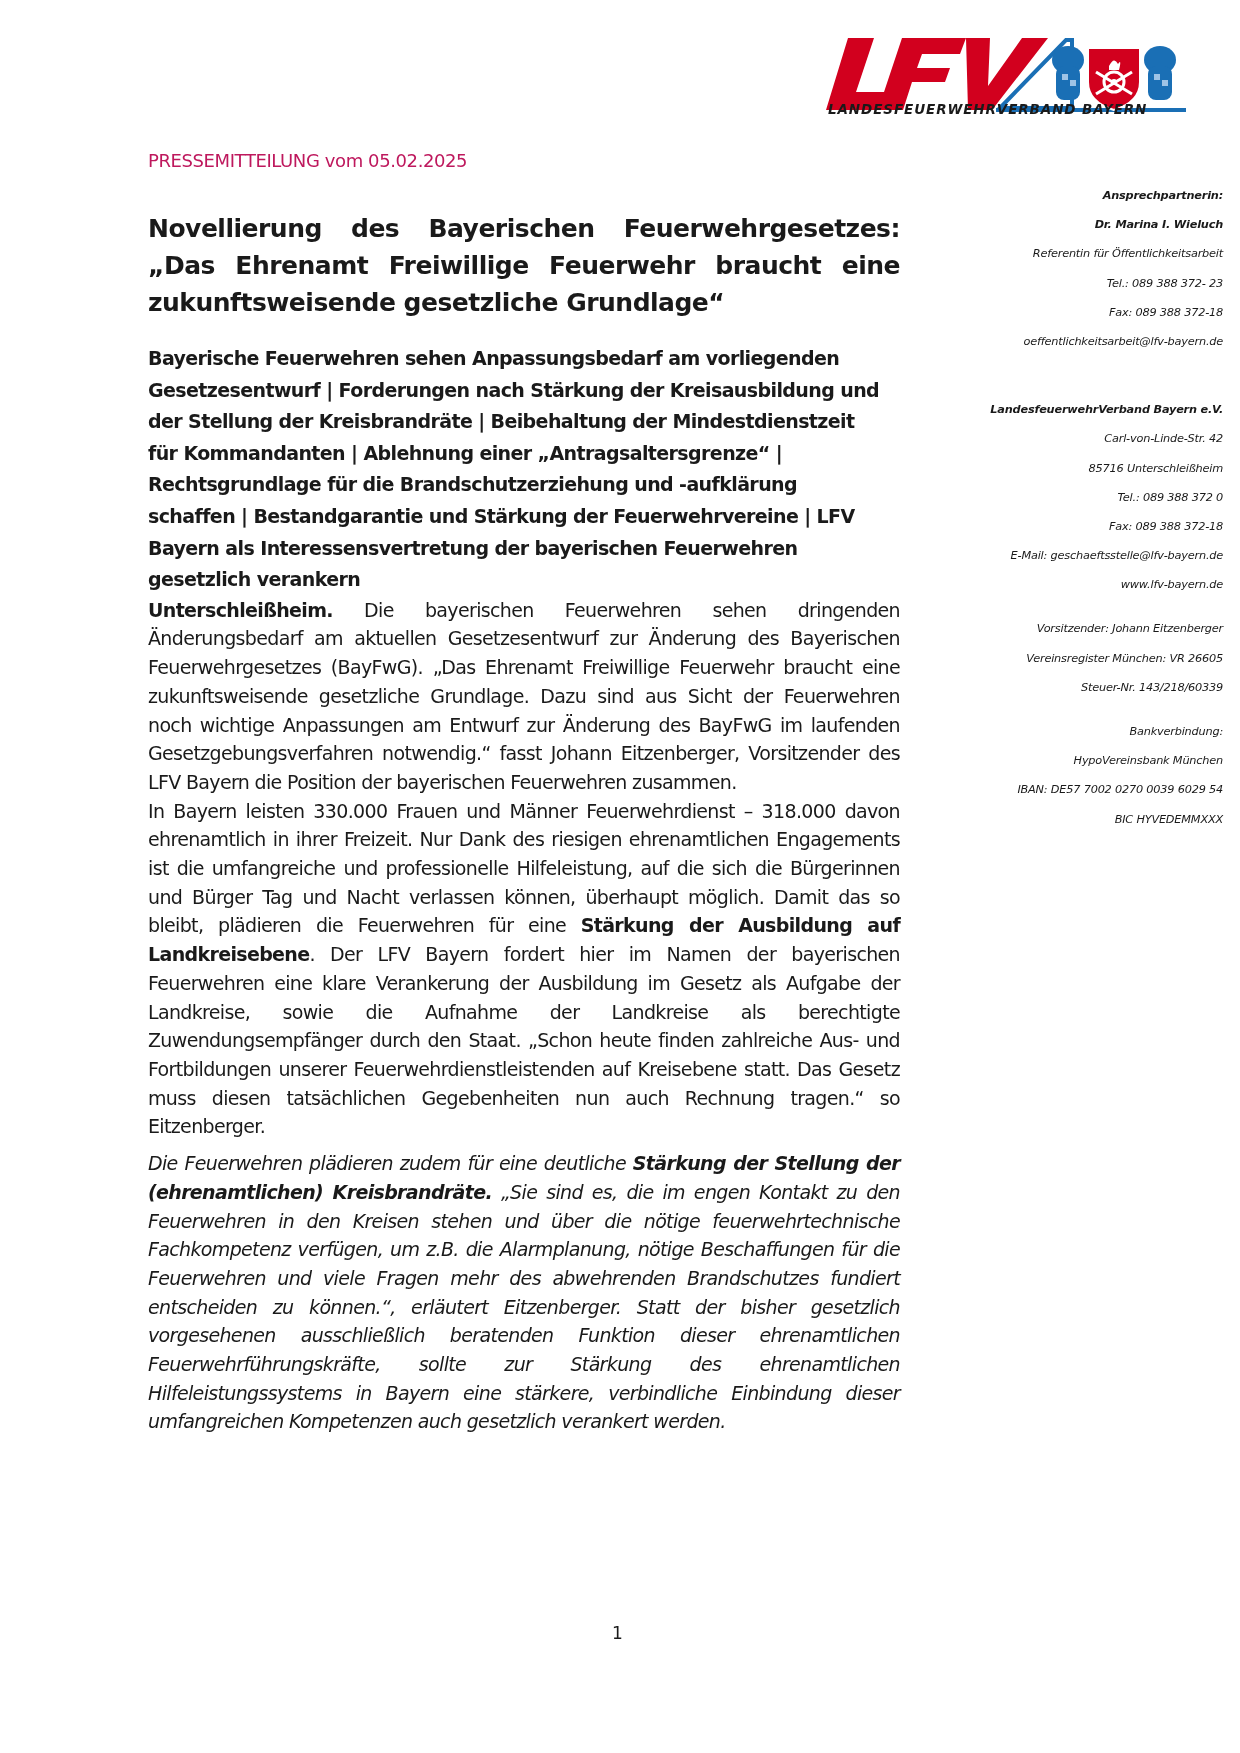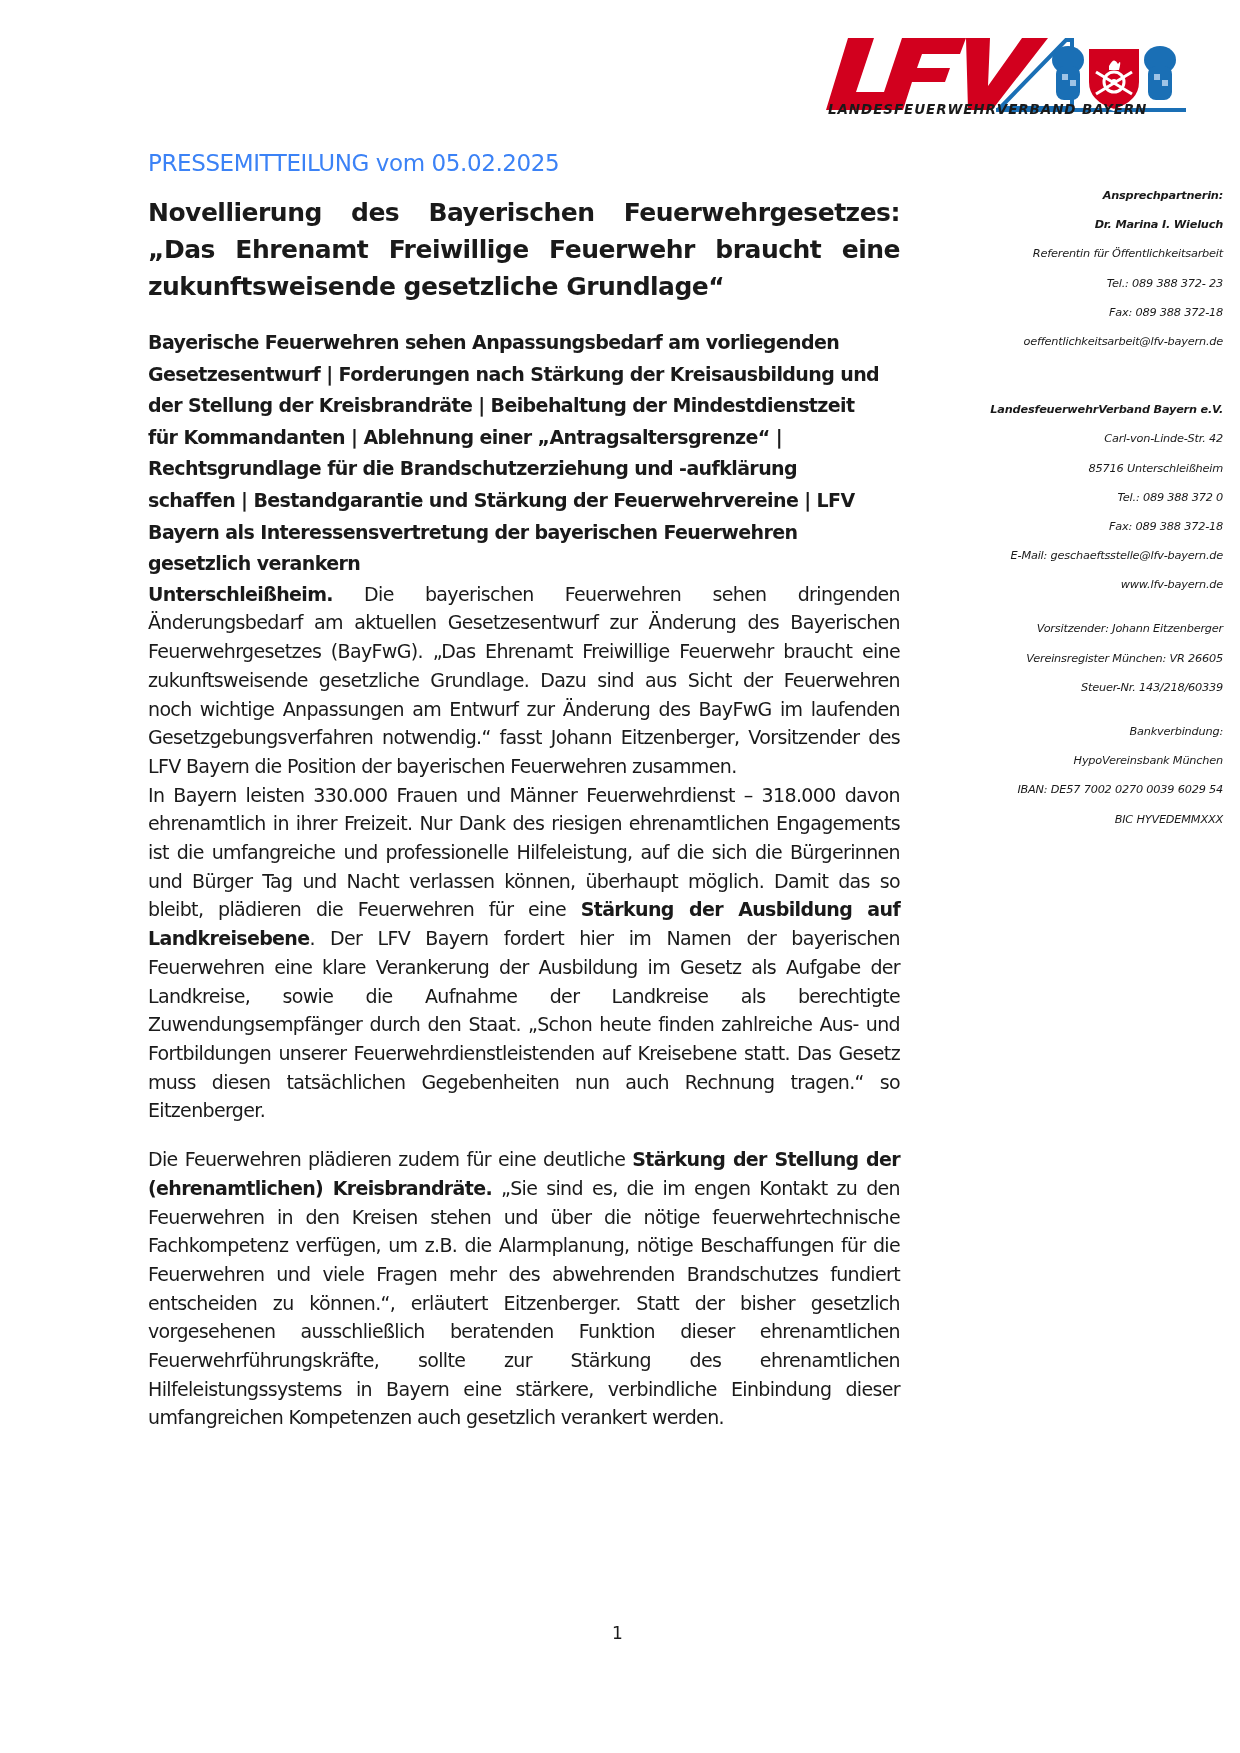--- a/index.html
+++ b/index.html
@@ -2,30 +2,30 @@
 <html><head>
 <meta charset="utf-8">
 <style>
   html, body { margin: 0; padding: 0; background: #ffffff; }
   body { width: 1240px; height: 1753px; position: relative; overflow: hidden; color: #1a1a1a; font-family: "DejaVu Sans", sans-serif; }
 
   .logo { position: absolute; left: 826px; top: 30px; width: 360px; height: 110px; }
   .logo svg { display: block; }
   .logo-sub { position: absolute; left: 828px; top: 101px; font-family: "DejaVu Sans", sans-serif; font-weight: bold; font-style: italic; font-size: 13.5px; letter-spacing: 0.9px; color: #1a1a1a; white-space: nowrap; }
 
-  .press-line { position: absolute; left: 148px; top: 150px; font-family: "DejaVu Sans", sans-serif; font-size: 23px; letter-spacing: -0.4px; color: #3b82f6; }
+  .press-line { position: absolute; left: 148px; top: 150px; font-family: "DejaVu Sans", sans-serif; font-size: 18px; letter-spacing: -0.4px; color: #be185d; }
 
-  .main { position: absolute; left: 148px; top: 194px; width: 752px; }
+  .main { position: absolute; left: 148px; top: 210px; width: 752px; }
   .title { font-family: "DejaVu Sans", sans-serif; font-weight: bold; font-size: 25px; line-height: 37px; text-align: justify; text-align-last: left; margin: 0; letter-spacing: -0.5px; }
   .subtitle { font-family: "DejaVu Sans", sans-serif; font-weight: bold; font-size: 19px; line-height: 31.6px; margin: 22px 0 0 0; letter-spacing: -0.6px; width: 735px; }
   .para { font-family: "DejaVu Sans", sans-serif; font-size: 19px; line-height: 28.7px; text-align: justify; margin: 0; letter-spacing: -0.65px; }
   .para b { font-weight: bold; }
   .p1 { }
   .p2 { }
-  .p3 { margin-top: 20px; }
+  .p3 { margin-top: 8px; font-style: italic; }
 
   .sidebar { position: absolute; left: 933px; top: 188px; width: 290px; font-family: "DejaVu Sans", sans-serif; font-style: italic; font-size: 11.3px; color: #1a1a1a; letter-spacing: -0.2px; text-align: right; }
   .sb-line { height: 29.2px; line-height: 16px; white-space: nowrap; }
   .sb-bold { font-weight: bold; }
   .sb-gap { height: 29px; }
 
   .page-num { position: absolute; left: 612px; top: 1623px; font-family: "DejaVu Sans", sans-serif; font-size: 17px; color: #1a1a1a; }
 </style>
 </head>
 <body>

